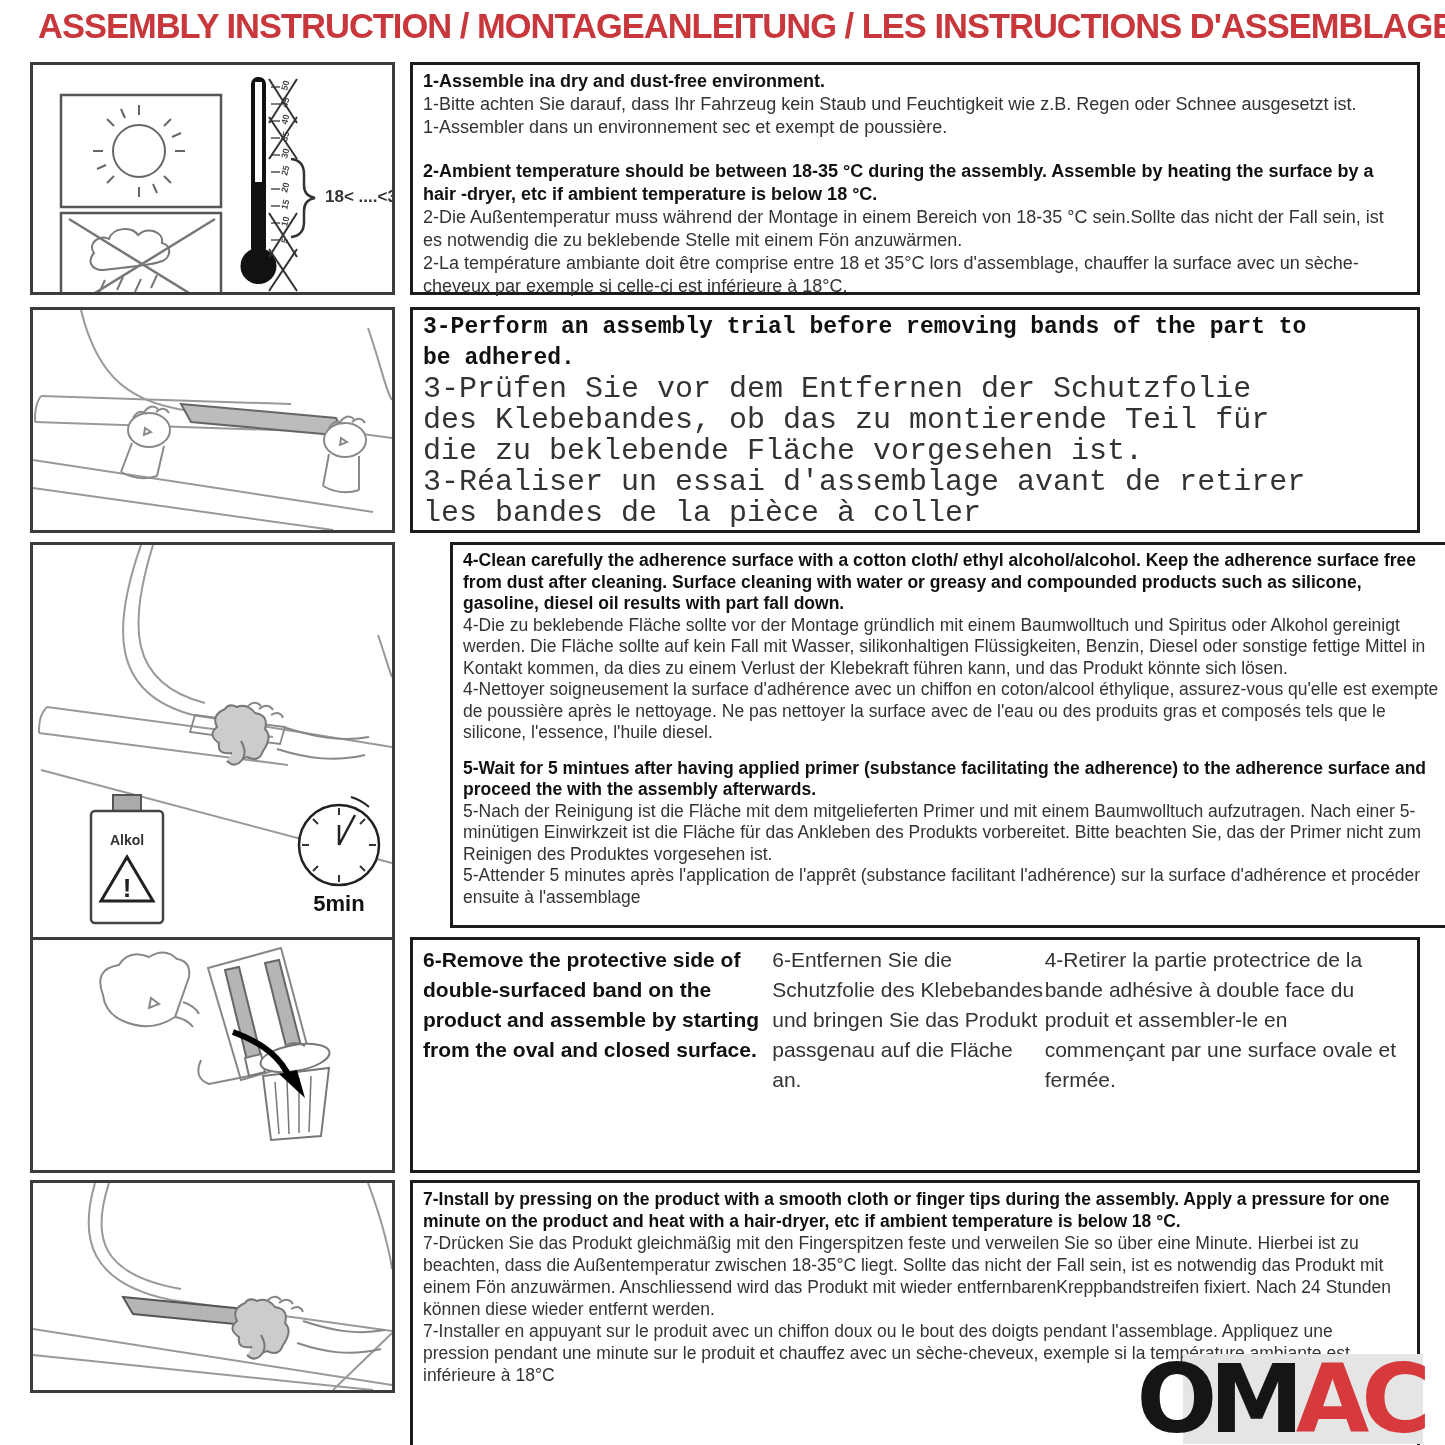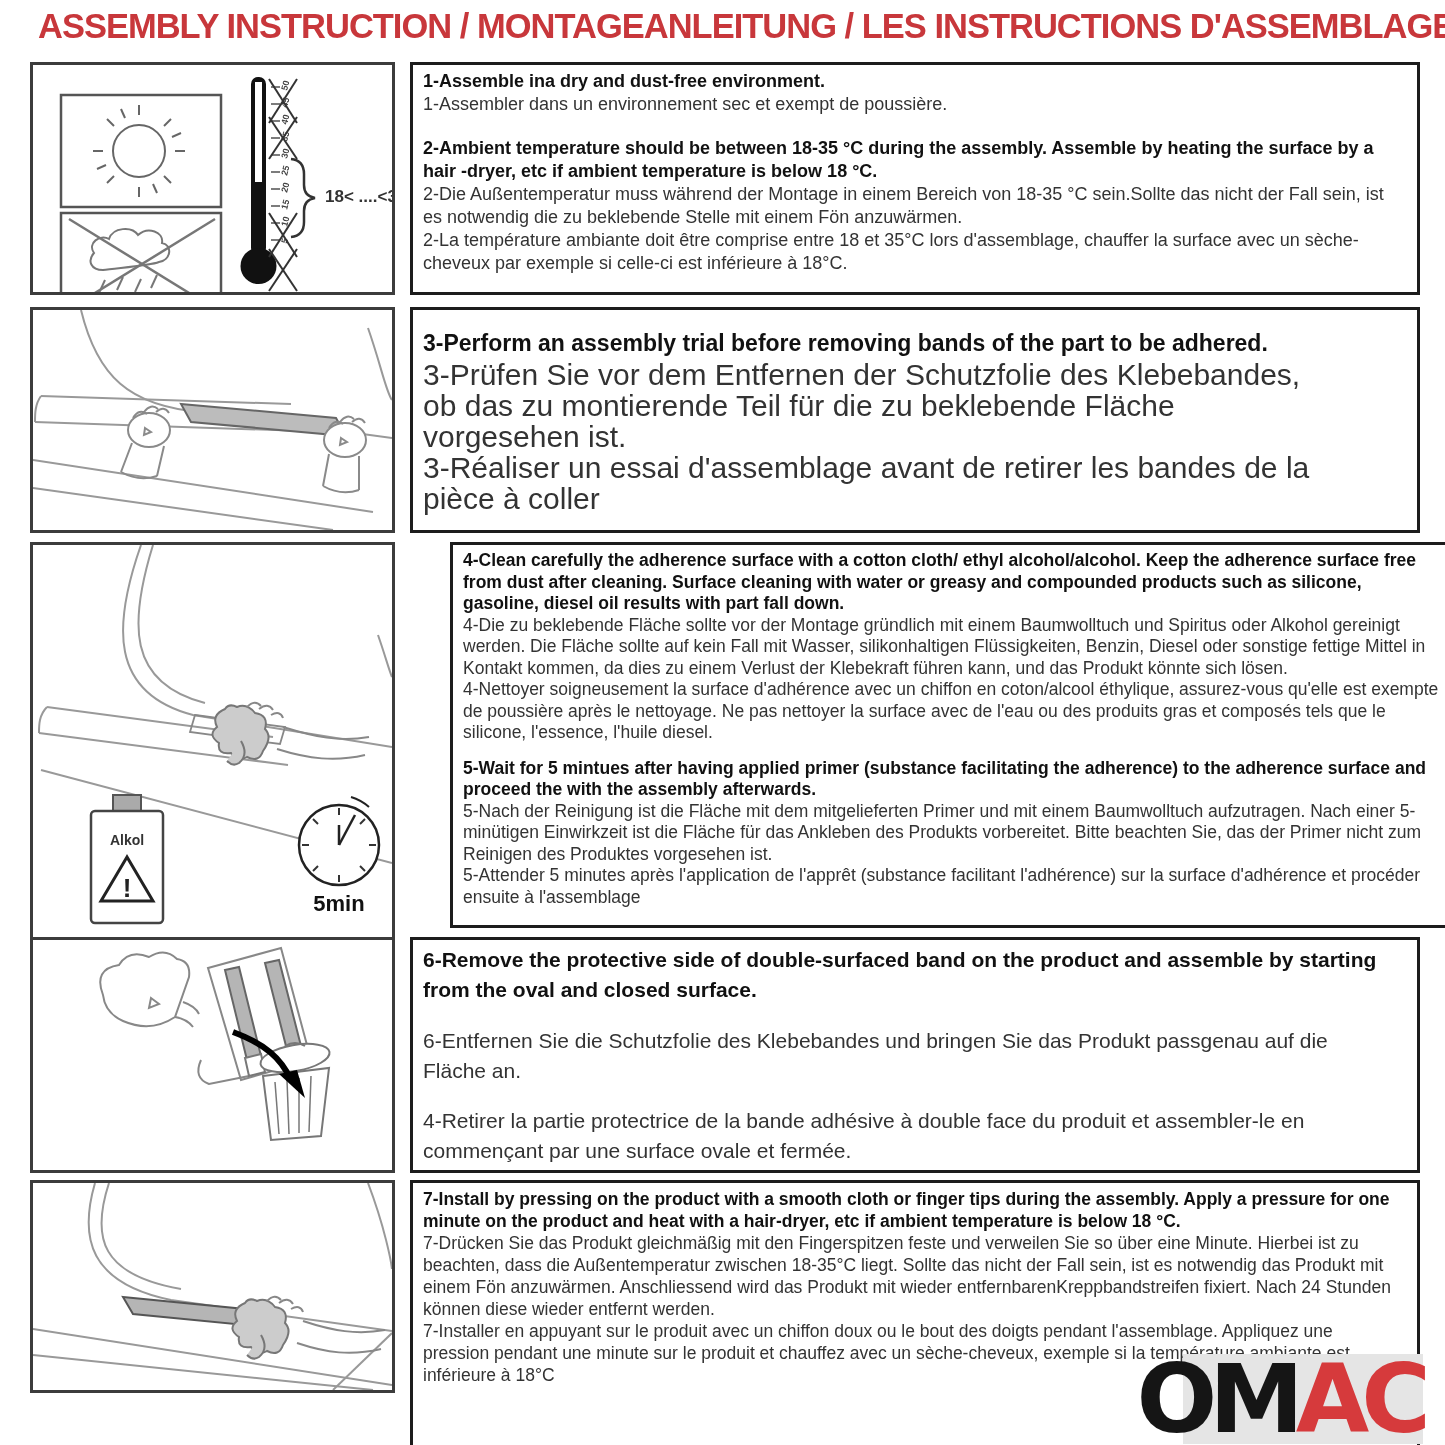--- a/index.html
+++ b/index.html
@@ -15,21 +15,21 @@
   .text-box p{margin:0;}
   .en{font-weight:bold;color:#111;}
   .grp-gap{height:21px;}
   
   .r1 .text-box p{font-size:18px;line-height:23px;}
   .r2 .text-box{display:flex;flex-direction:column;justify-content:center;}
   .r2 .text-box p{font-size:30px;line-height:31px;max-width:900px;}
   .r2 .text-box .en{font-size:23px;}
   .r3 .text-box p{font-size:17.5px;line-height:21.5px;}
   .r3 .grp-gap{height:14px;}
-  .r4 .text-box{display:flex;flex-direction:column;justify-content:space-between;}
+  .r4 .text-box{display:flex;flex-direction:row;justify-content:center;}
   .r4 .text-box p{font-size:21px;line-height:30px;max-width:960px;}
   .r5 .text-box p{font-size:17.5px;line-height:22px;}
   
   .logo{position:absolute;right:22px;top:1354px;width:240px;height:90px;background:#e5e5e5;
         display:flex;align-items:center;justify-content:flex-end;}
   .logo span{font-size:95px;font-weight:bold;letter-spacing:-8px;line-height:84px;
         font-family:"DejaVu Sans","Liberation Sans",sans-serif;}
   .logo .p1{color:#151515;}
   .logo .p2{color:#d63a3c;}
   svg{display:block;}
@@ -116,20 +116,21 @@
             <line x1="236" y1="184" x2="264" y2="226"></line>
               <line x1="264" y1="184" x2="236" y2="226"></line>
           </g>
           <path d="M258,94 c9,1 13,6 13,15 l0,11 c0,8 5,12 11,13 c-6,1 -11,5 -11,13 l0,11 c0,9 -4,14 -13,15" fill="none" stroke="#333" stroke-width="2.5"></path>
           <text x="292" y="137" font-size="17" font-weight="bold" fill="#333">18&lt; ....&lt;35 C</text>
         </g>
       </svg>
     </div>
     <div class="text-box" style="top:62px;height:233px;">
       <p class="en">1-Assemble ina dry and dust-free environment.</p>
+      <p class="de">1-Bitte achten Sie darauf, dass Ihr Fahrzeug kein Staub und Feuchtigkeit wie z.B. Regen oder Schnee ausgesetzt ist.</p>
       <p class="fr">1-Assembler dans un environnement sec et exempt de poussière.</p>
       <div class="grp-gap"></div>
       <p class="en">2-Ambient temperature should be between 18-35 °C  during the assembly. Assemble by heating the surface by a hair -dryer, etc if ambient temperature is below 18 °C.</p>
       <p class="de">2-Die Außentemperatur muss während der Montage in einem Bereich von 18-35 °C  sein.Sollte das nicht der Fall sein, ist es notwendig die zu beklebende Stelle mit einem Fön anzuwärmen.</p>
       <p class="fr">2-La température ambiante doit être comprise entre 18 et 35°C lors d'assemblage, chauffer la surface avec un sèche-cheveux par exemple si celle-ci est inférieure à 18°C.</p>
     </div>
   </div>
 
   <div class="row r2">
     <div class="illus-box" style="top:307px;height:226px;">
@@ -151,21 +152,21 @@
           <path d="M112,118 l6,4 -7,3 z" fill="none"></path>
         </g>
         <g fill="#fff" stroke="#8a8a8a" stroke-width="2">
           <ellipse cx="312" cy="130" rx="21" ry="17"></ellipse>
           <path d="M296,118 q6,-10 14,-4 M307,112 q7,-9 14,-3 M319,112 q8,-7 13,1" fill="none"></path>
           <path d="M296,144 L290,176 M326,146 L326,180 M290,176 q18,10 36,4" fill="none"></path>
           <path d="M308,128 l6,4 -7,3 z" fill="none"></path>
         </g>
       </svg>
     </div>
-    <div class="text-box" style="top:307px;height:226px;">
+    <div class="text-box" style="top:307px;height:226px;font-family:Liberation Mono, monospace;">
       <p class="en">3-Perform an assembly trial before removing bands of the part to be adhered.</p>
       <p class="de">3-Prüfen Sie vor dem Entfernen der Schutzfolie des Klebebandes, ob das zu montierende Teil für die zu beklebende Fläche vorgesehen ist.</p>
       <p class="fr">3-Réaliser un essai d'assemblage avant de retirer les bandes de la pièce à coller</p>
     </div>
   </div>
 
   <div class="row r3">
     <div class="illus-box" style="top:542px;height:470px;">
       <svg width="359" height="380" viewBox="0 0 359 380">
         <g fill="none" stroke="#999" stroke-width="2">

